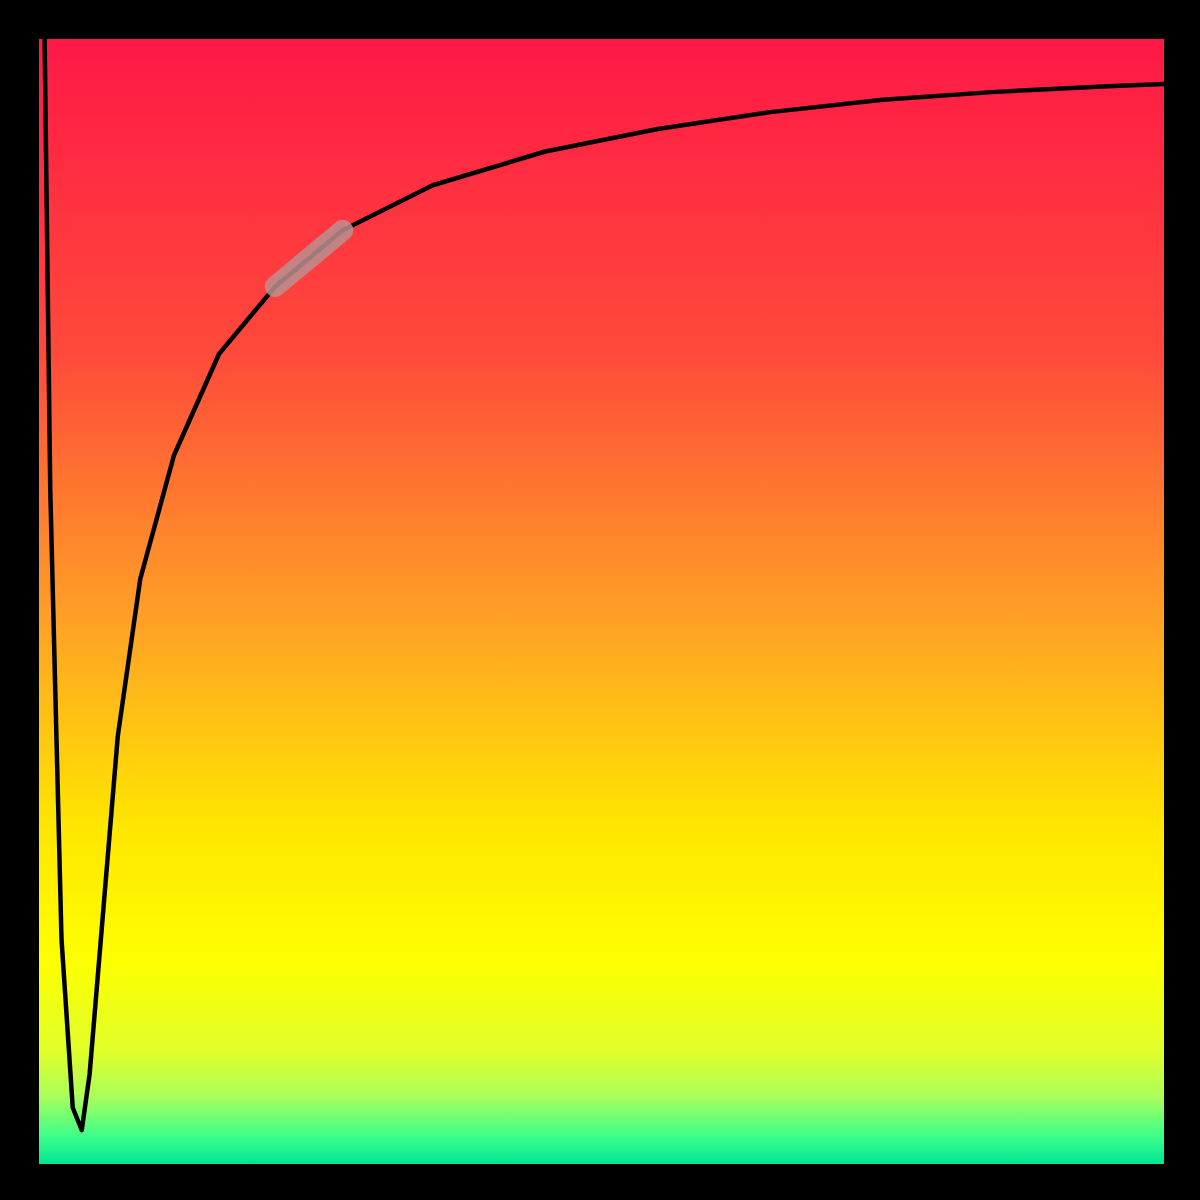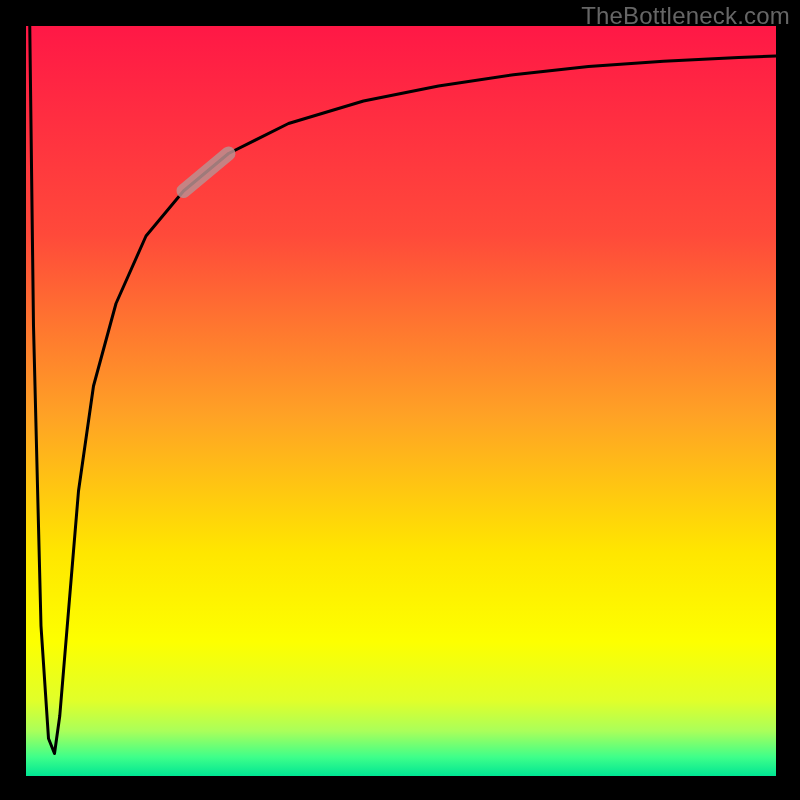--- a/index.html
+++ b/index.html
@@ -33,21 +33,20 @@
   }
   .curve-layer {
     position: absolute;
     inset: 0;
   }
 </style>
 </head>
 <body>
 
 <div class="canvas">
-  <div class="watermark">TheBottleneck.com</div>
 
   <div class="plot-area">
     <svg class="gradient-bg" viewBox="0 0 750 750" preserveAspectRatio="none">
       <defs>
         <linearGradient id="bg-grad" x1="0" y1="0" x2="0" y2="1">
         <stop offset="0%" stop-color="#ff1846"></stop>
             <stop offset="28.000000000000004%" stop-color="#ff4a3a"></stop>
             <stop offset="52%" stop-color="#ffa225"></stop>
             <stop offset="70%" stop-color="#ffe600"></stop>
             <stop offset="82%" stop-color="#fdff00"></stop>

